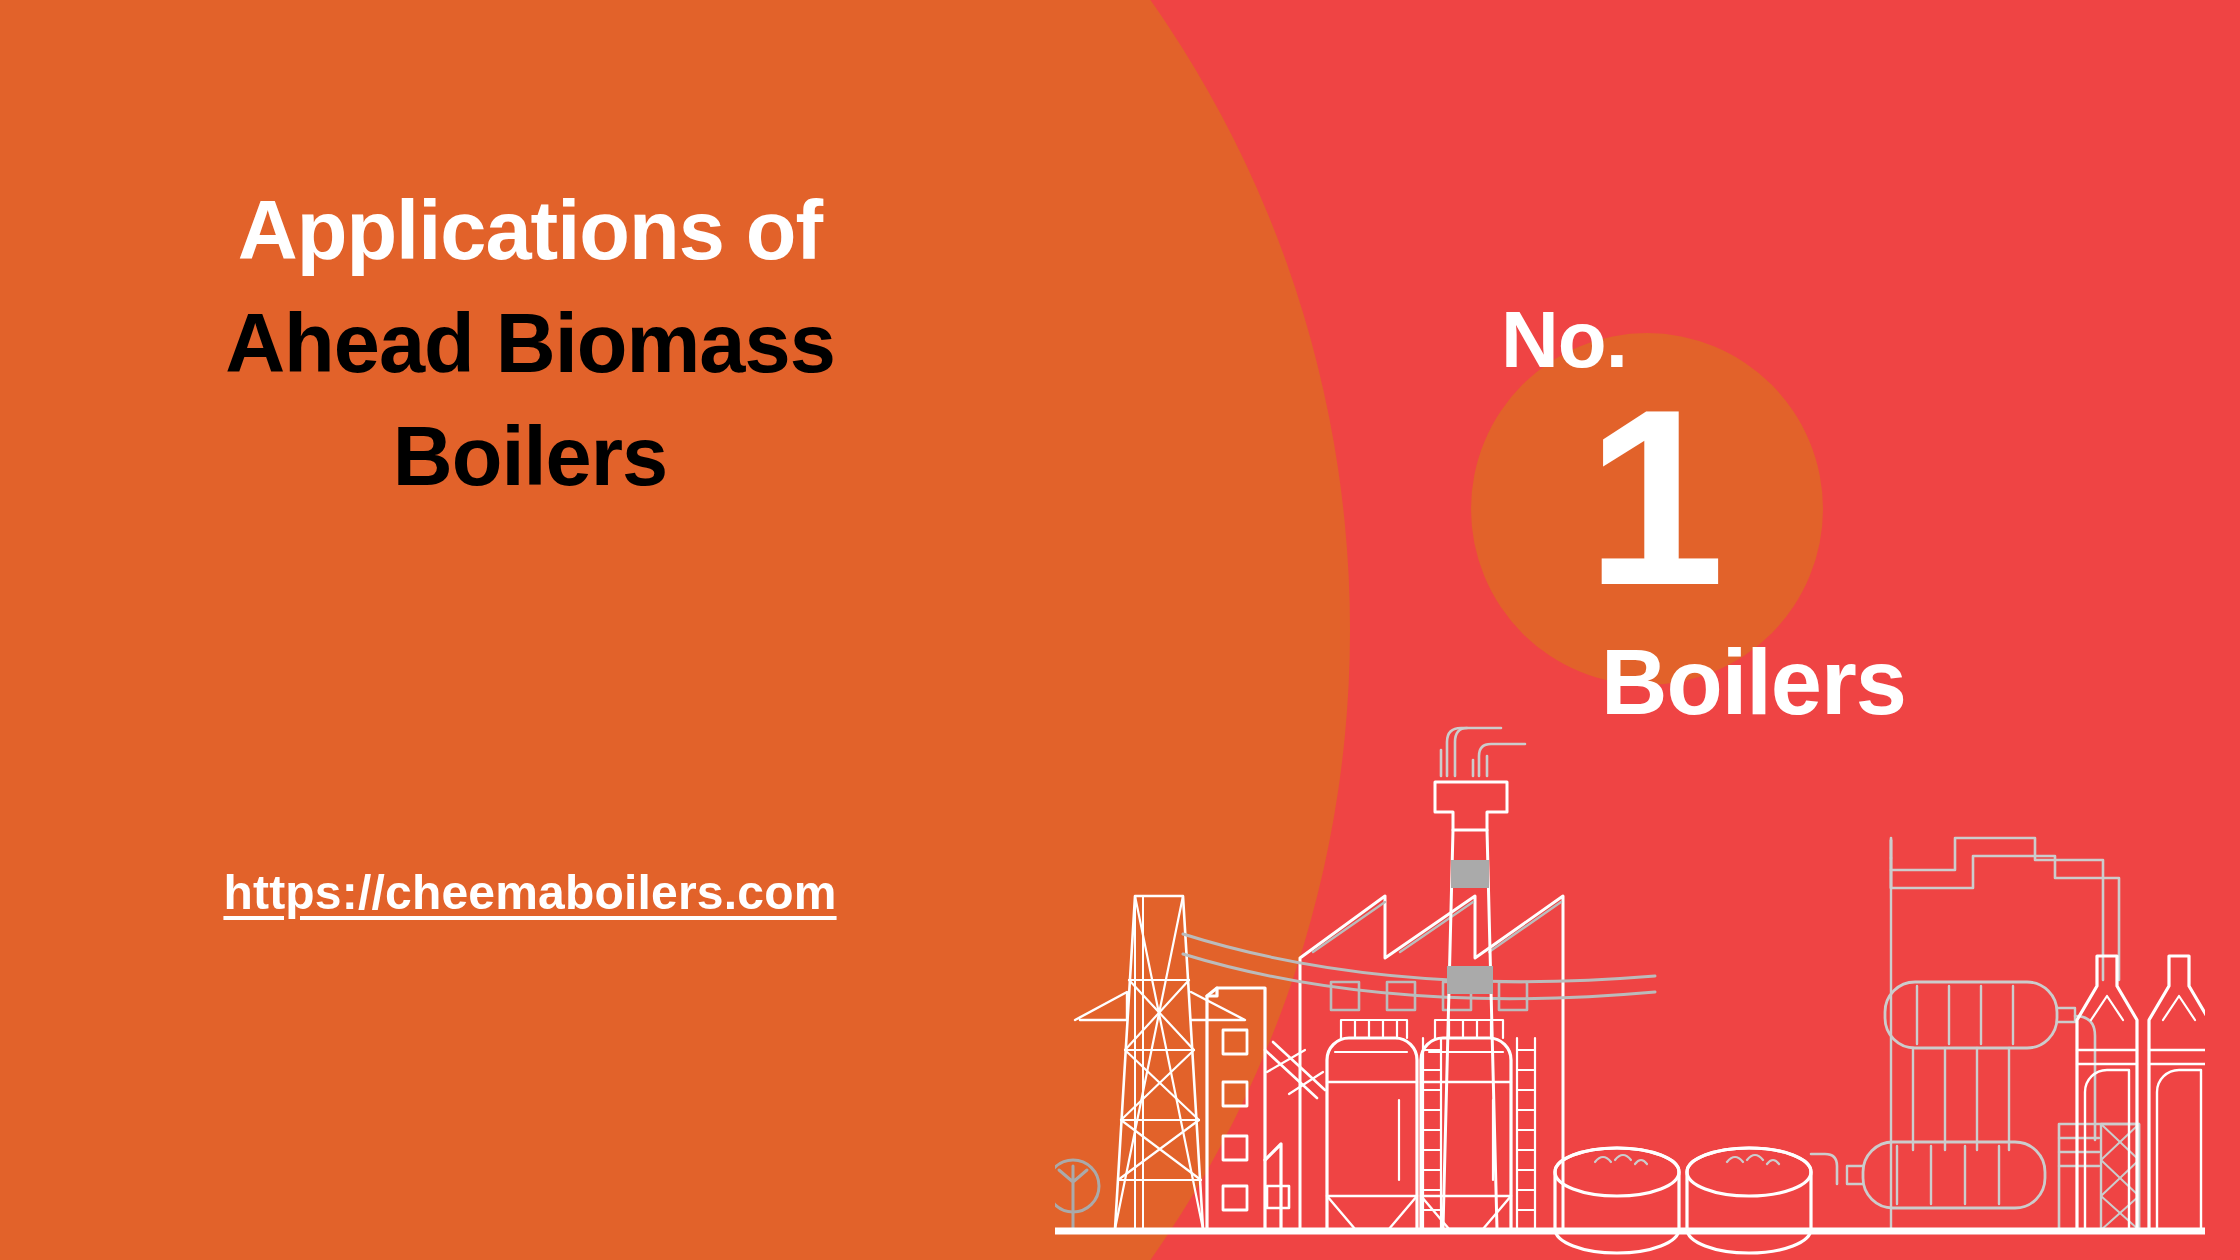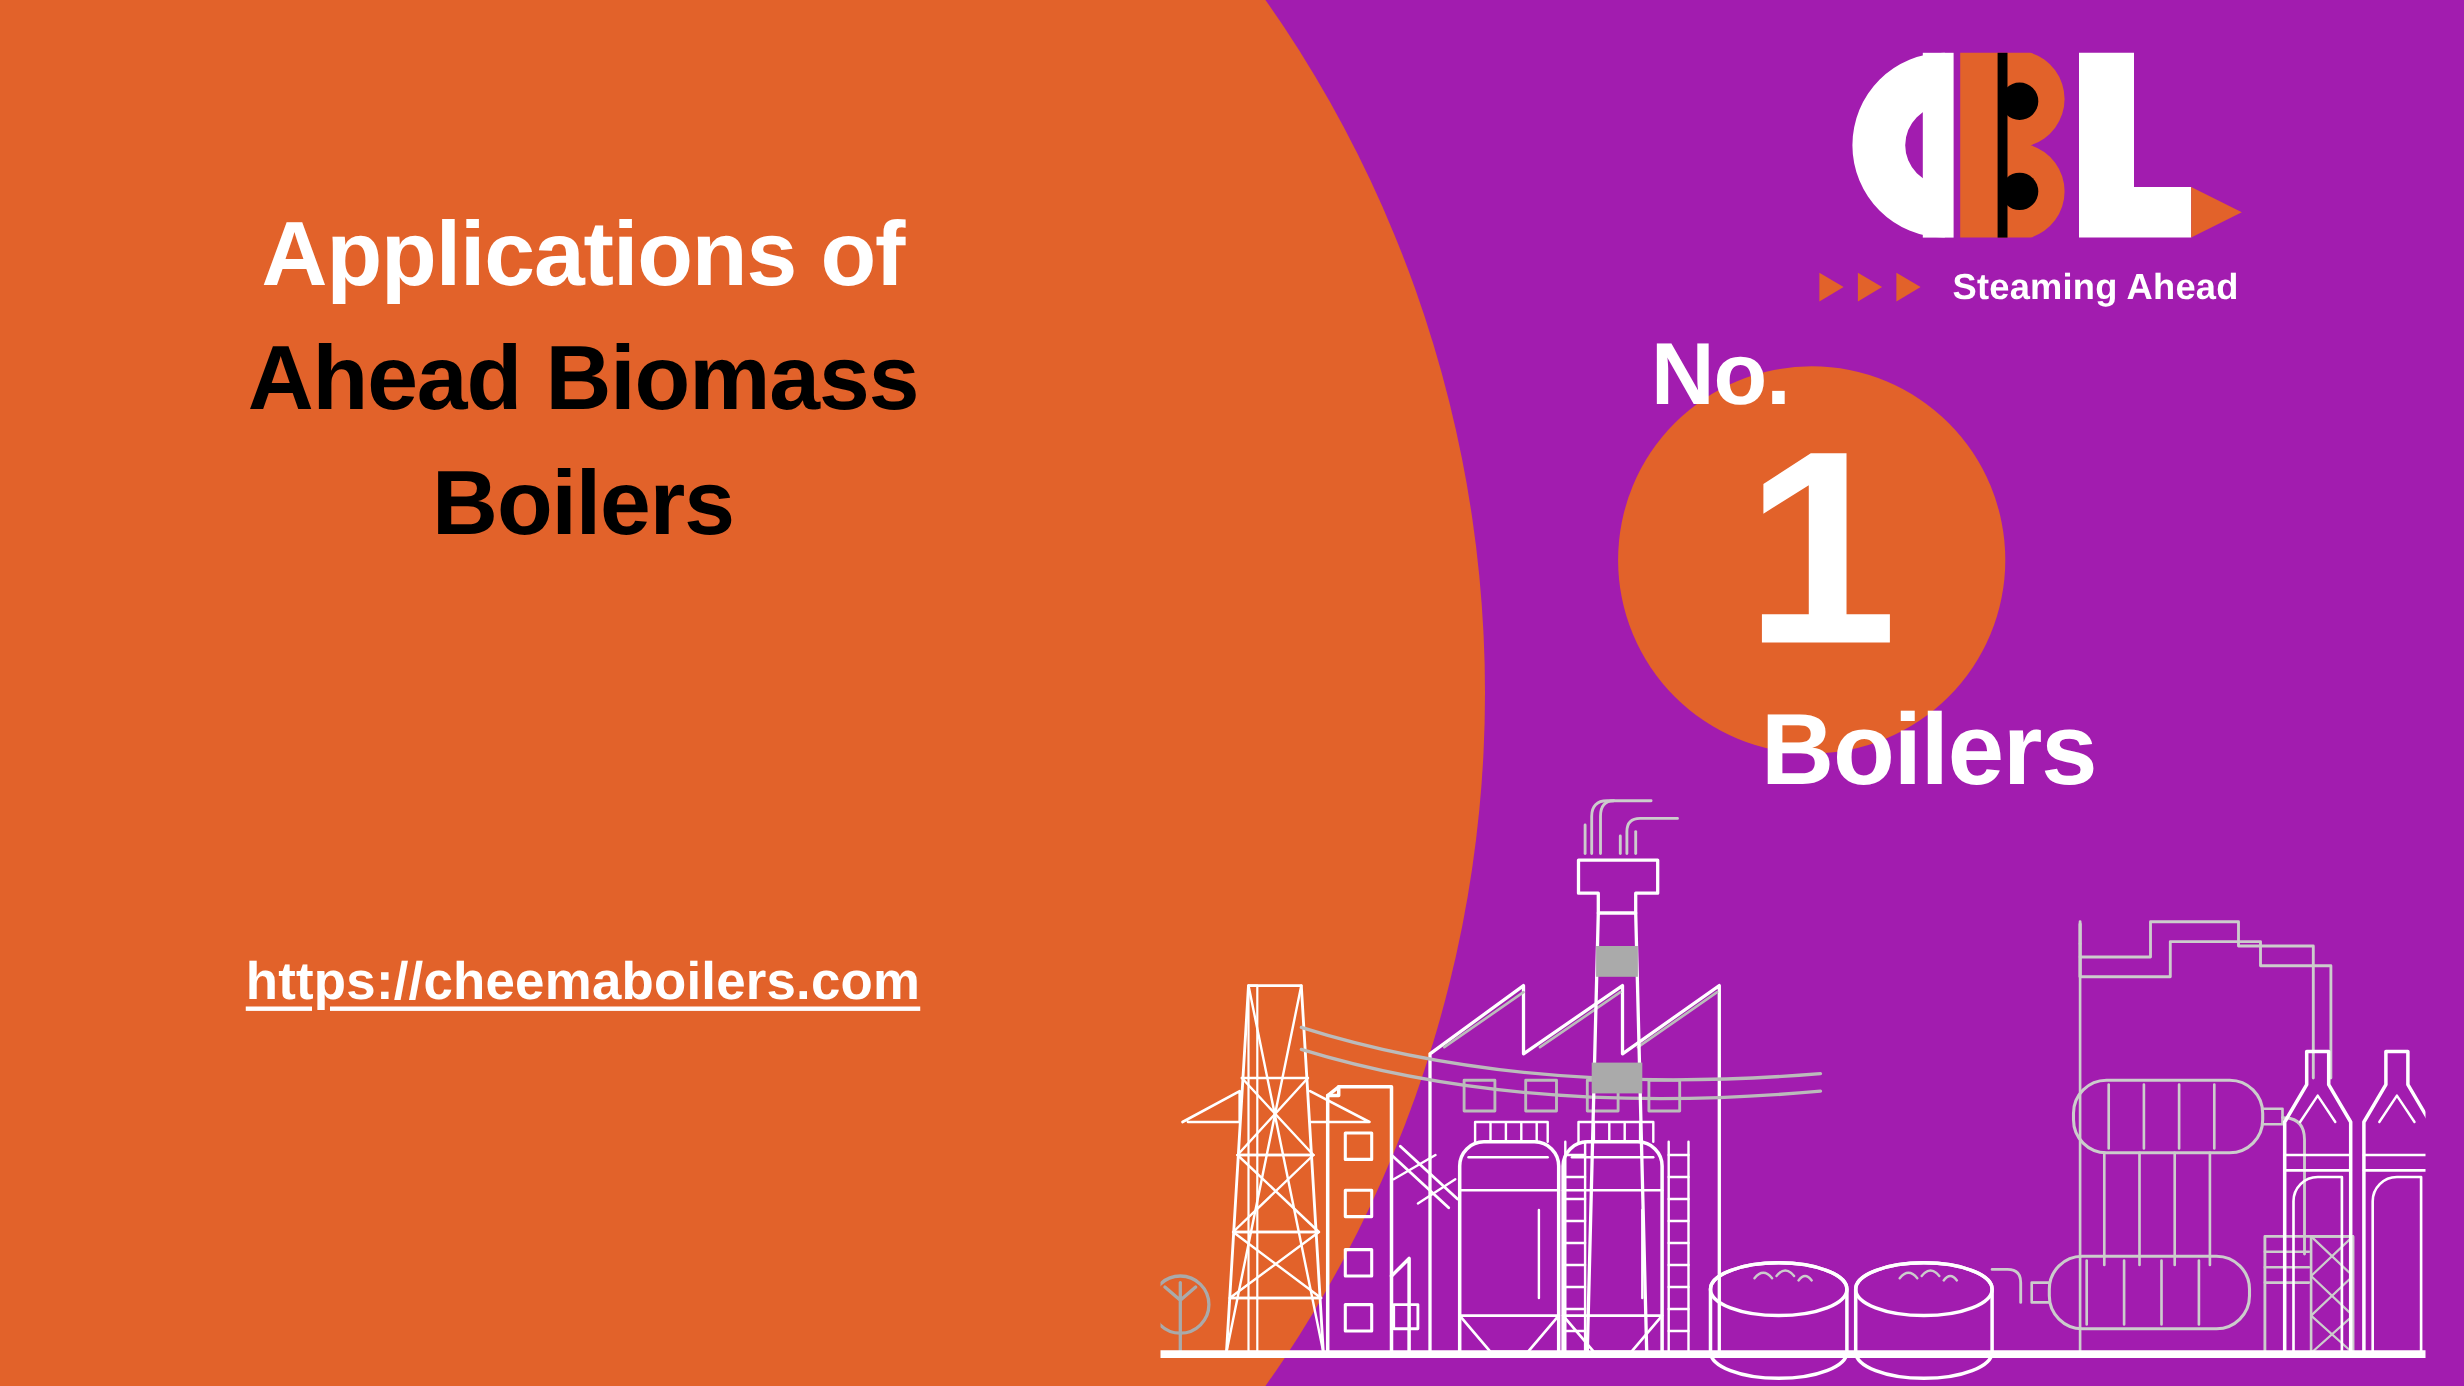--- a/index.html
+++ b/index.html
@@ -4,21 +4,21 @@
 <style>
   html, body {
     margin: 0;
     padding: 0;
     background: #000;
   }
   #canvas {
     position: relative;
     width: 2240px;
     height: 1260px;
-    background: #a21caf;
+    background: #ef4444;
     overflow: hidden;
     font-family: "Liberation Sans", sans-serif;
   }
 
   
   #orange-shape {
     position: absolute;
     left: -820px;
     top: -460px;
     width: 2170px;
@@ -137,42 +137,20 @@
   <div id="orange-shape"></div>
 
   <div id="title-block">
     <div class="title-line title-white">Applications of</div>
     <div class="title-line title-black">Ahead Biomass</div>
     <div class="title-line title-black">Boilers</div>
   </div>
 
   <div id="site-url">https://cheemaboilers.com</div>
 
-  <div id="logo">
-    <svg id="logo-mark" width="420" height="210" viewBox="0 0 420 210">
-
-      <path d="M 128 18 A 84 84 0 0 0 128 186 L 128 138 A 36 36 0 0 1 128 66 Z" fill="#FFFFFF"></path>
-      <rect x="108" y="18" width="28" height="168" fill="#FFFFFF"></rect>
-
-      <path d="M 142 18 L 206 18 A 44 44 0 0 1 206 102 A 44 44 0 0 1 206 186 L 142 186 Z" fill="#E2622A"></path>
-      <circle cx="196" cy="62" r="17" fill="#000000"></circle>
-      <circle cx="196" cy="144" r="17" fill="#000000"></circle>
-      <rect x="176" y="18" width="9" height="168" fill="#000000"></rect>
-
-      <path d="M 250 18 L 300 18 L 300 140 L 352 140 L 352 186 L 250 186 Z" fill="#FFFFFF"></path>
-
-      <polygon points="352,140 398,163 352,186" fill="#E2622A"></polygon>
-    </svg>
-    <div id="logo-tagline-row">
-      <span class="tri-sm"></span>
-      <span class="tri-sm"></span>
-      <span class="tri-sm"></span>
-      <span id="logo-tagline">Steaming Ahead</span>
-    </div>
-  </div>
 
   <div id="badge">
     <div id="badge-circle"></div>
     <div id="badge-no">No.</div>
     <div id="badge-num">1</div>
     <div id="badge-word">Boilers</div>
   </div>
 
   <svg id="factory" viewBox="0 0 1150 540">
     <g fill="none" stroke="#FFFFFF" stroke-width="3.2" stroke-linejoin="round" stroke-linecap="round">

